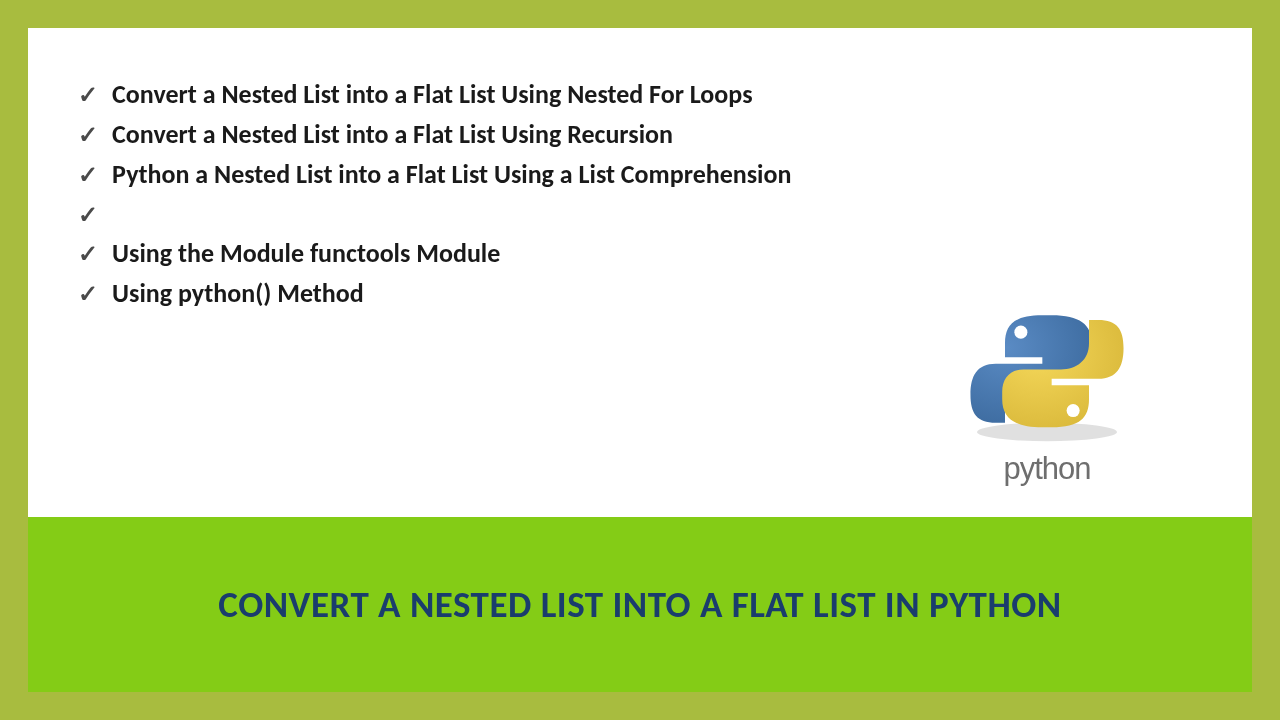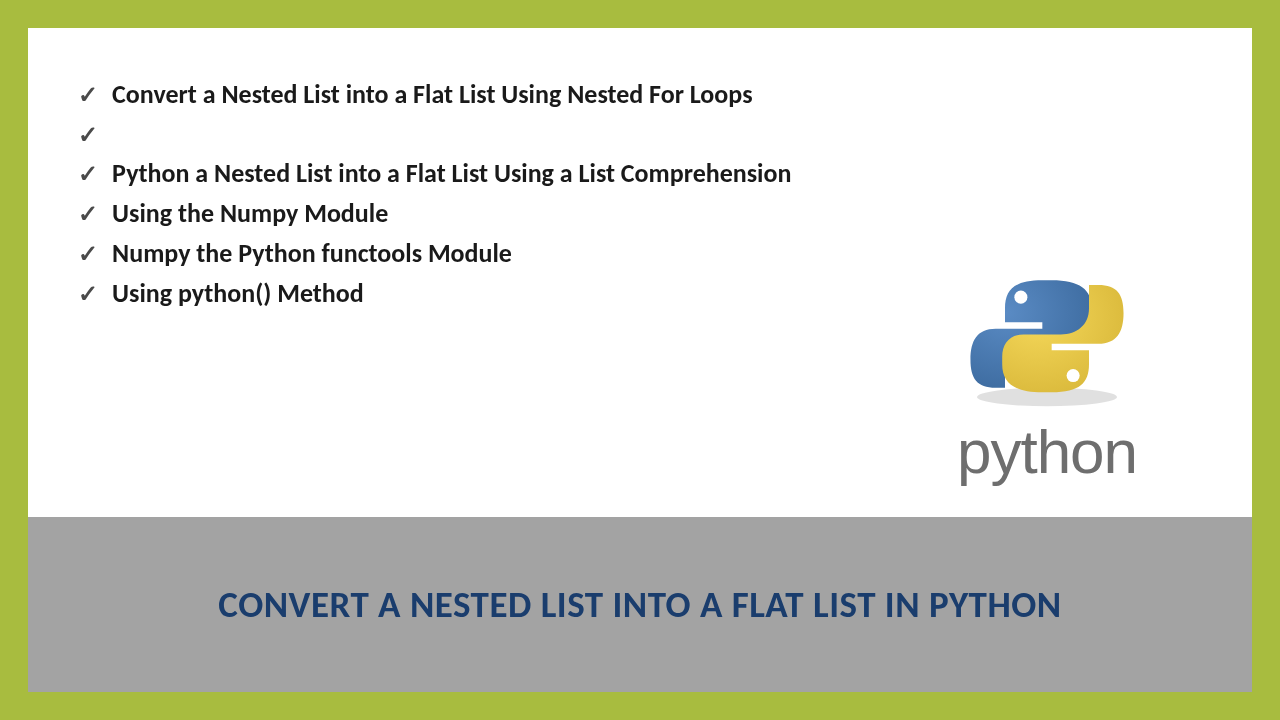--- a/index.html
+++ b/index.html
@@ -51,28 +51,28 @@
       display: flex;
       flex-direction: column;
       align-items: center;
     }
     .logo-svg {
       width: 190px;
       height: 140px;
     }
     .python-text {
       font-family: 'Flux', 'Segoe UI Light', sans-serif;
-      font-size: 62px;
+      font-size: 31px;
       color: #6e6e6e;
       font-weight: 300;
       letter-spacing: -1px;
       margin-top: 5px;
     }
     .title-bar {
-      background: #a3a3a3;
+      background: #84cc16;
       height: 175px;
       display: flex;
       align-items: center;
       justify-content: center;
       padding: 0 20px;
     }
     .title-text {
       color: #1a3d6d;
       font-size: 37px;
       font-weight: 700;
@@ -85,32 +85,32 @@
 
 <div class="container">
   <div class="content-area">
     <ul class="list-items">
       <li>
         <span class="checkmark">✓</span>
         <span>Convert a Nested List into a Flat List Using Nested For Loops</span>
       </li>
       <li>
         <span class="checkmark">✓</span>
+        <span>Convert a Nested List into a Flat List Using Recursion</span>
       </li>
       <li>
         <span class="checkmark">✓</span>
         <span>Python a Nested List into a Flat List Using a List Comprehension</span>
       </li>
       <li>
         <span class="checkmark">✓</span>
-        <span>Using the Numpy Module</span>
       </li>
       <li>
         <span class="checkmark">✓</span>
-        <span>Numpy the Python functools Module</span>
+        <span>Using the Module functools Module</span>
       </li>
       <li>
         <span class="checkmark">✓</span>
         <span>Using python() Method</span>
       </li>
     </ul>
 
     <div class="python-logo">
       <svg class="logo-svg" viewBox="0 0 200 150" xmlns="http://www.w3.org/2000/svg">
         <defs>

